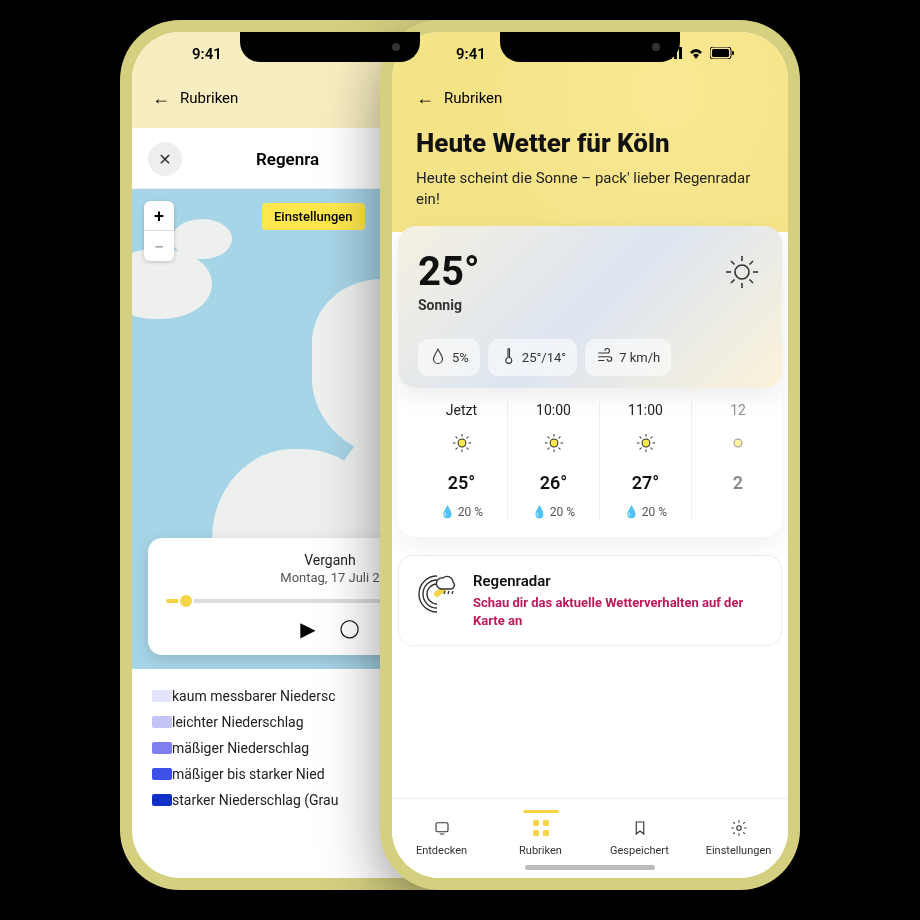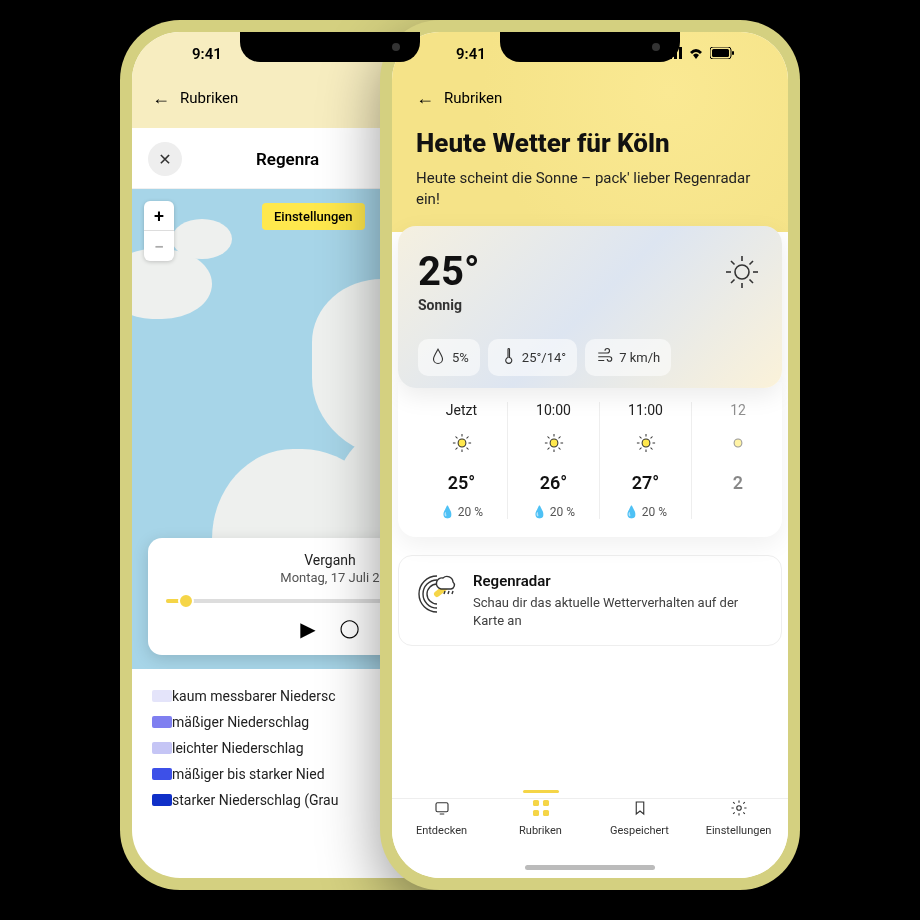--- a/index.html
+++ b/index.html
@@ -117,29 +117,29 @@
 
   .radar-card {
     margin-top: 18px;
     border: 1px solid #eee;
     border-radius: 14px;
     padding: 16px;
     display: flex; gap: 14px; align-items: flex-start;
   }
   .radar-icon { flex: 0 0 44px; }
   .radar-title { font-size: 15px; font-weight: 600; color: #111; }
-  .radar-sub { font-size: 13px; color: #404040; margin-top: 4px; line-height: 1.35; }
+  .radar-sub { font-size: 13px; color: #be185d; margin-top: 4px; line-height: 1.35; font-weight: bold; }
 
   .tabbar {
     position: absolute; bottom: 0; left: 0; right: 0;
     height: 80px;
     background: #fff;
     border-top: 1px solid #eee;
     display: flex;
-    padding-top: 0;
+    padding-top: 20px;
   }
   .tab {
     flex: 1;
     display: flex; flex-direction: column; align-items: center;
     gap: 4px;
     font-size: 11px; color: #333;
     position: relative;
   }
   .tab.active::before {
     content: "";
@@ -294,26 +294,26 @@
           <span style="font-size:18px">◯</span>
         </div>
       </div>
     </div>
     <div class="legend">
       <div class="legend-row">
           <span class="swatch" style="background:#e4e4fa"></span>
           <span>kaum messbarer Niedersc</span>
         </div>
       <div class="legend-row">
+          <span class="swatch" style="background:#c5c5f5"></span>
+          <span>leichter Niederschlag</span>
+        </div>
+      <div class="legend-row">
           <span class="swatch" style="background:#7f7ff0"></span>
           <span>mäßiger Niederschlag</span>
-        </div>
-      <div class="legend-row">
-          <span class="swatch" style="background:#c5c5f5"></span>
-          <span>leichter Niederschlag</span>
         </div>
       <div class="legend-row">
           <span class="swatch" style="background:#3d50e8"></span>
           <span>mäßiger bis starker Nied</span>
         </div>
       <div class="legend-row">
           <span class="swatch" style="background:#1030c8"></span>
           <span>starker Niederschlag (Grau</span>
         </div>
     </div>

